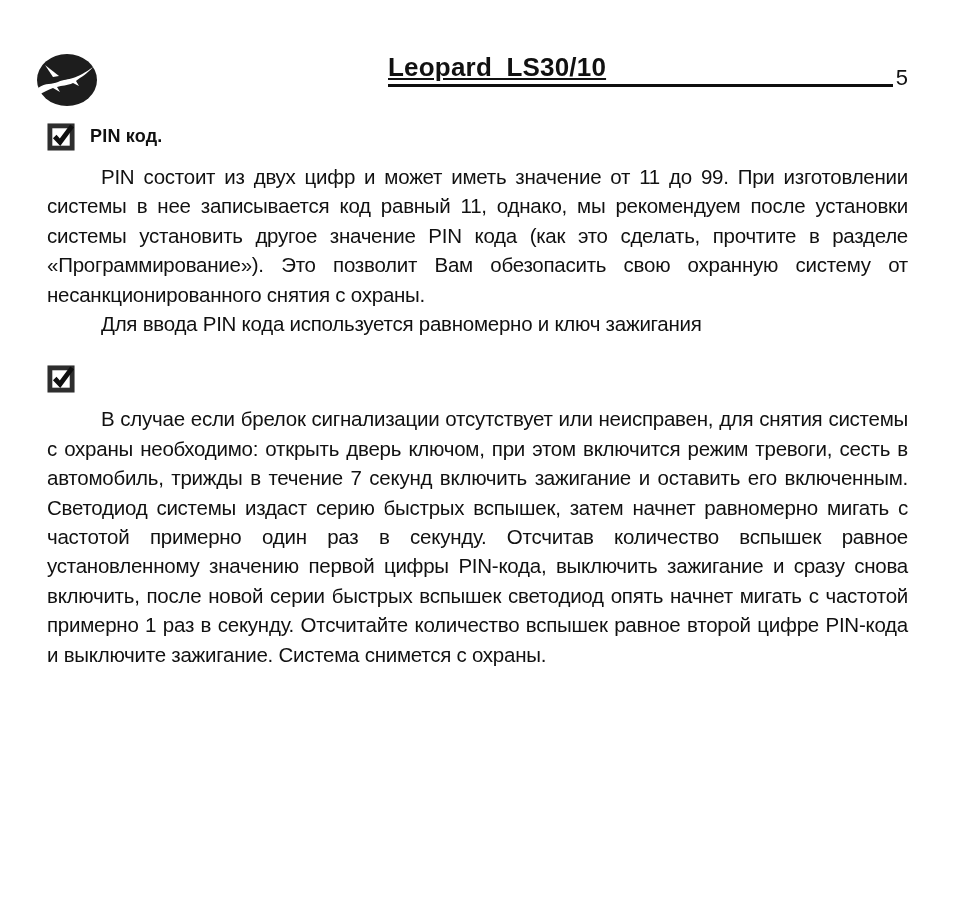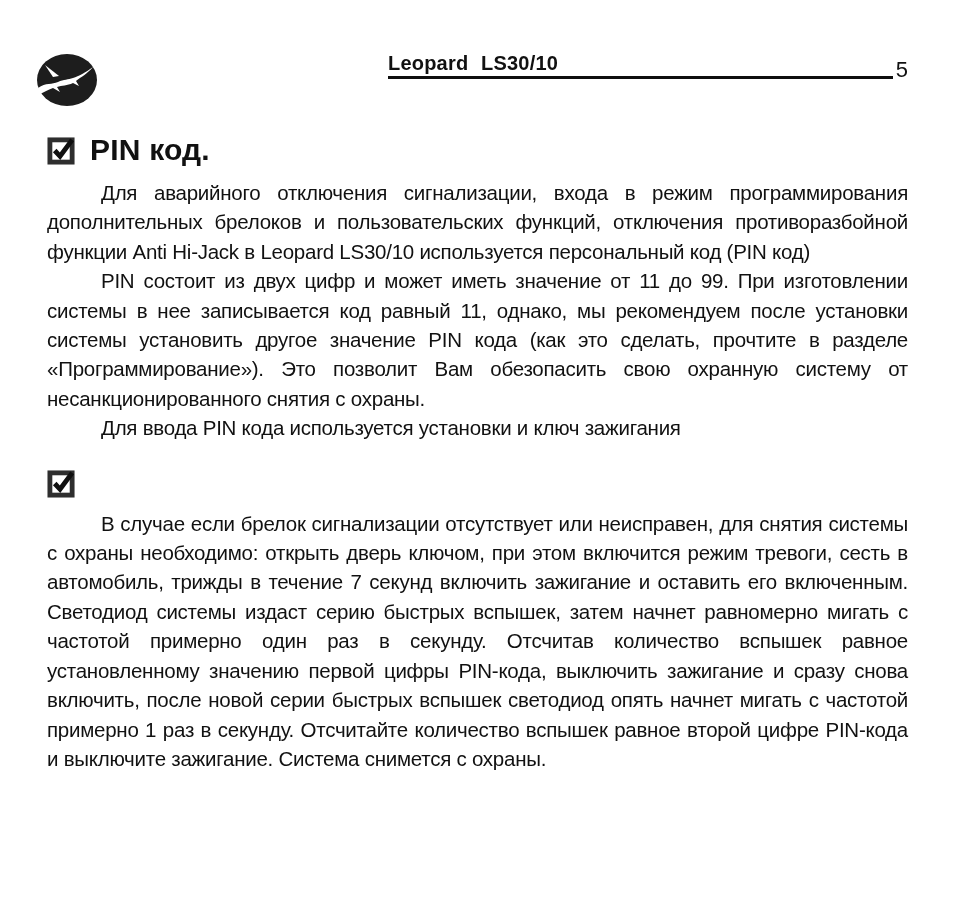--- a/index.html
+++ b/index.html
@@ -38,24 +38,25 @@
     align-items: flex-end;
   }
   .header-rule {
     flex: 1;
     display: flex;
     border-bottom: 3px solid #0e0e0e;
     padding-bottom: 1px;
   }
   .header-title {
     font-weight: bold;
-    font-size: 20px;
+    font-size: 26px;
     letter-spacing: 0.2px;
     word-spacing: 7px;
     white-space: nowrap;
+    text-decoration: underline;
   }
   .page-number {
     font-size: 22px;
     line-height: 1;
     padding-left: 3px;
     transform: translateY(2px);
   }
 
   
   .content {
@@ -72,23 +73,23 @@
     margin: 0 0 24px 0;
   }
   .section {
     margin: 0;
   }
   .section-heading {
     display: flex;
     align-items: center;
     gap: 14px;
     font-weight: bold;
-    font-size: 30px;
+    font-size: 18px;
     letter-spacing: 0.2px;
-    margin: 15px 0 11px 0;
+    margin: 4px 0 11px 0;
   }
   .checkbox-icon {
     width: 29px;
     height: 29px;
     flex: 0 0 auto;
   }
   .section-body p {
     margin: 0;
     font-size: 20.5px;
     line-height: 29.4px;
@@ -131,23 +132,22 @@
 
     <div class="section s1">
       <div class="section-heading">
         <svg class="checkbox-icon" viewBox="0 0 30 30" aria-hidden="true">
           <rect x="3" y="4" width="23" height="23" fill="none" stroke="#2e2e2e" stroke-width="5"></rect>
           <path d="M8 15 L13.5 21 L26 4" fill="none" stroke="#0f0f0f" stroke-width="5"></path>
         </svg>
         <span>PIN код.</span>
       </div>
       <div class="section-body">
-        <p>Для аварийного отключения сигнализации, входа в режим программирования дополнительных брелоков и пользовательских функций, отключения противоразбойной функции Anti Hi-Jack в Leopard LS30/10 используется персональный код (PIN код)</p>
         <p>PIN состоит из двух цифр и может иметь значение от 11 до 99. При изготовлении системы в нее записывается код равный 11, однако, мы рекомендуем после установки системы установить другое значение PIN кода (как это сделать, прочтите в разделе «Программирование»). Это позволит Вам обезопасить свою охранную систему от несанкционированного снятия с охраны.</p>
-        <p>Для ввода PIN кода используется установки и ключ зажигания</p>
+        <p>Для ввода PIN кода используется равномерно и ключ зажигания</p>
       </div>
     </div>
 
     <div class="section s2">
       <div class="section-heading">
         <svg class="checkbox-icon" viewBox="0 0 30 30" aria-hidden="true">
           <rect x="3" y="4" width="23" height="23" fill="none" stroke="#2e2e2e" stroke-width="5"></rect>
           <path d="M8 15 L13.5 21 L26 4" fill="none" stroke="#0f0f0f" stroke-width="5"></path>
         </svg>
       </div>

